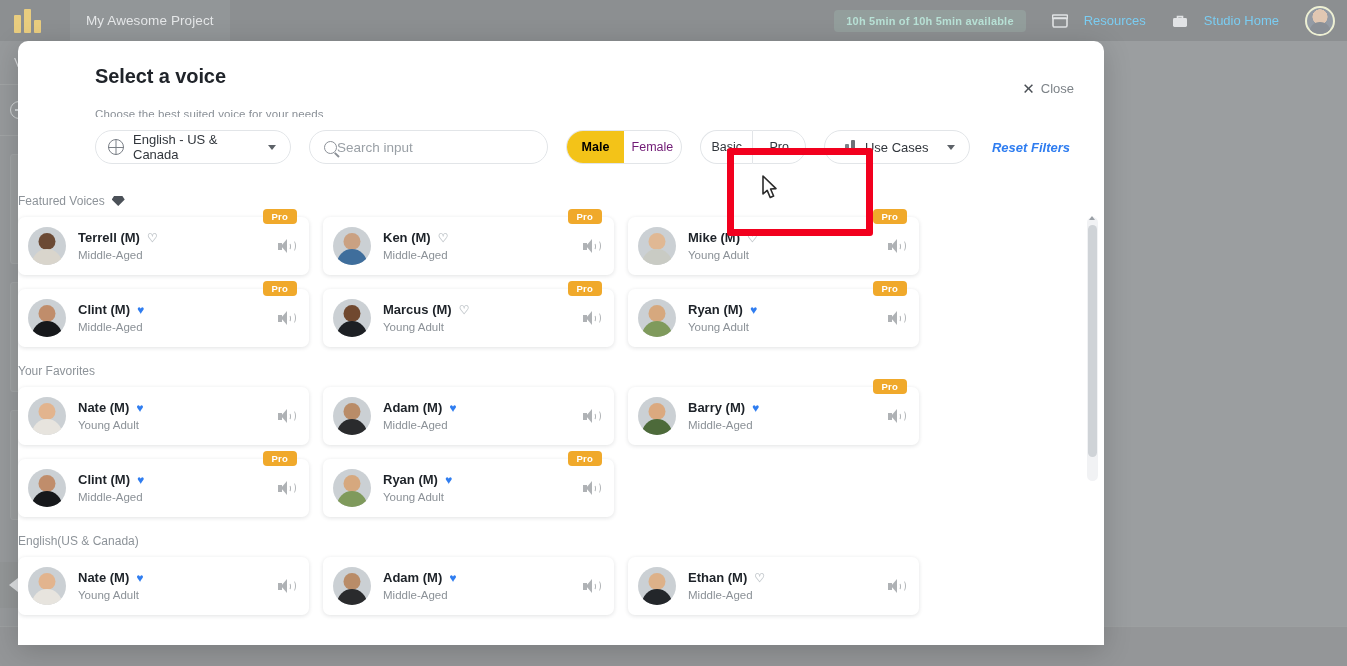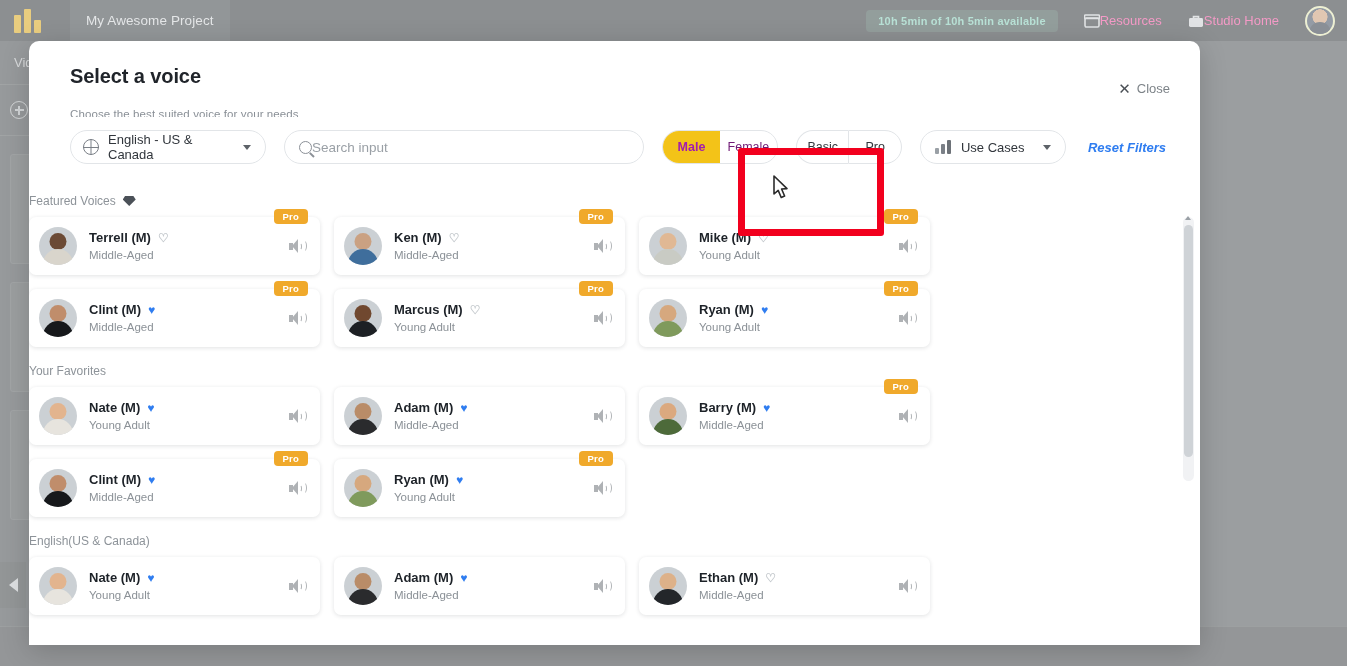--- a/index.html
+++ b/index.html
@@ -35,22 +35,22 @@
   }
   .topbar-right {
     margin-left: auto; display: flex; align-items: center; gap: 26px;
     padding-right: 12px; height: 41px;
   }
   .quota-badge {
     background: #3b4f4b; color: #7fc9b4; font-size: 11px; font-weight: bold;
     padding: 5px 12px; border-radius: 4px; letter-spacing: .2px;
   }
   .topbar-link {
-    display: flex; align-items: center; gap: 0;
-    color: #ec4899; font-size: 13px;
+    display: flex; align-items: center; gap: 16px;
+    color: #0ea5e9; font-size: 13px;
   }
   .topbar-link .ic { display: flex; align-items: center; }
   .avatar-top {
     width: 30px; height: 30px; border-radius: 50%;
     background: radial-gradient(circle at 50% 34%, #c99a74 0 34%, #3d4a5c 36% 100%);
     border: 2px solid #dfe3b0; overflow: hidden; position: relative;
   }
   .avatar-top::after {
     content: ""; position: absolute; left: 50%; top: 54%;
     transform: translateX(-50%); width: 22px; height: 16px;
@@ -96,24 +96,25 @@
   }
 
   
   .scrim {
     position: absolute; inset: 0; background: rgba(255,255,255,0.45);
     pointer-events: none;
   }
 
   
   .modal {
-    position: absolute; left: 29px; top: 41px; width: 1171px; height: 604px;
+    position: absolute; left: 18px; top: 41px; width: 1086px; height: 604px;
     background: #ffffff; border-radius: 10px 10px 0 0;
     box-shadow: 0 6px 28px rgba(0,0,0,.18);
     overflow: hidden;
+    padding-left: 36px;
   }
   .modal-head { position: relative; height: 76px; padding: 24px 0 0 41px; }
   .modal-title { font-size: 20px; font-weight: bold; color: #20242a; letter-spacing: -.1px; }
   .modal-sub { font-size: 11.5px; color: #8a9097; margin-top: 20px; letter-spacing: .1px; }
   .close-btn {
     position: absolute; right: 30px; top: 40px;
     display: flex; align-items: center; gap: 6px;
     color: #7d8388; font-size: 13px; cursor: pointer;
   }
   .close-x { font-size: 15px; color: #4a4f55; line-height: 1; }
@@ -164,21 +165,21 @@
 
   .gender-toggle {
     display: flex; height: 34px; border-radius: 18px; overflow: hidden;
     border: 1px solid #e2e5e8; background: #fff; width: 116px; flex: none;
     position: relative;
   }
   .gender-toggle div {
     flex: 1; display: flex; align-items: center; justify-content: center;
     font-size: 12.5px; color: #701a75; cursor: pointer;
   }
-  .gender-toggle .on { background: #f3c318; color: #a21caf; font-weight: bold; }
+  .gender-toggle .on { background: #f3c318; color: #000000; font-weight: bold; }
 
   .plan-toggle { display: flex; height: 34px; width: 106px; flex: none; }
   .plan-toggle div {
     flex: 1; display: flex; align-items: center; justify-content: center;
     font-size: 12.5px; color: #31363c; border: 1px solid #e2e5e8; background: #fff;
     cursor: pointer;
   }
   .plan-toggle div:first-child { border-radius: 18px 0 0 18px; border-right: 0; }
   .plan-toggle div:last-child  { border-radius: 0 18px 18px 0; }
 

